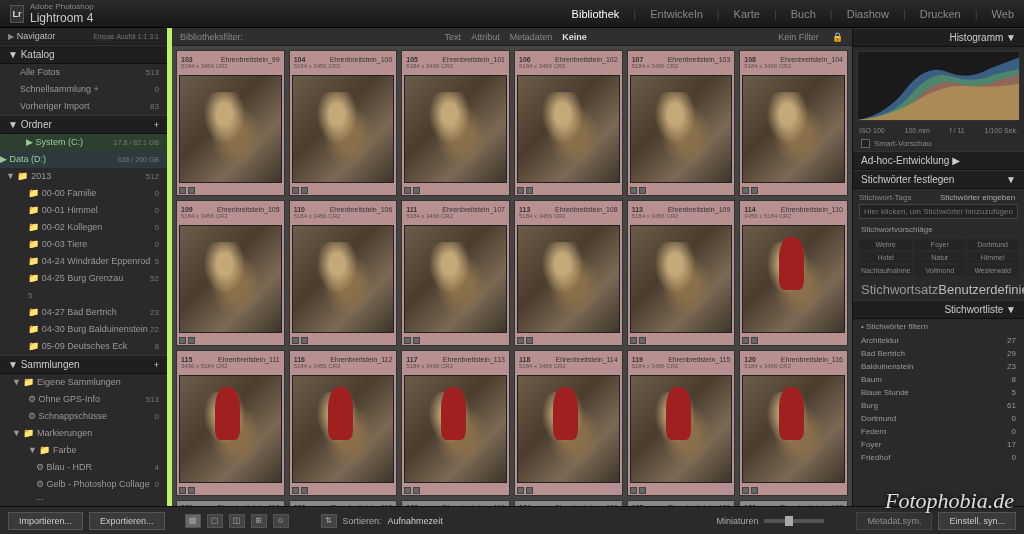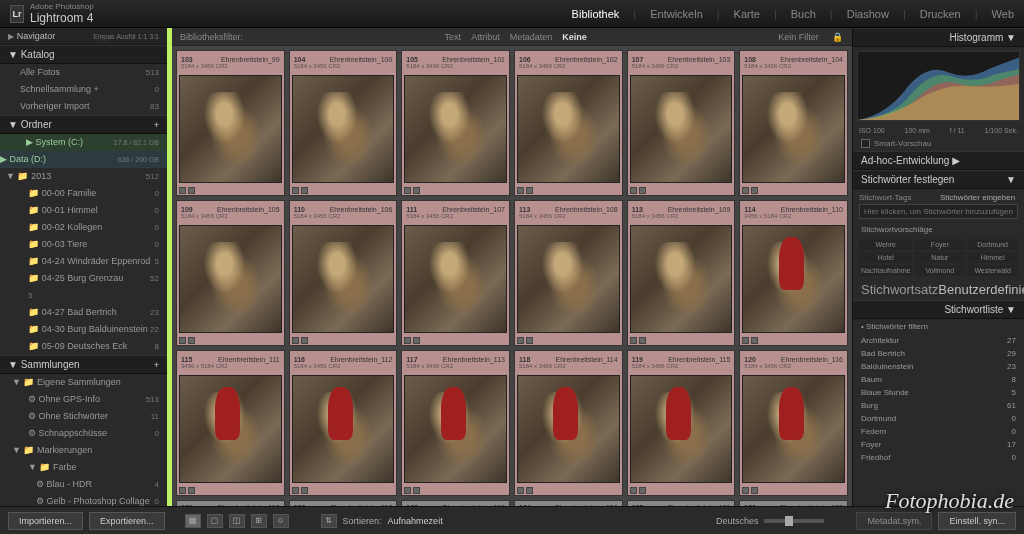--- a/index.html
+++ b/index.html
@@ -186,24 +186,20 @@
     </div>
     <div id="sammlungen" style="flex:1;overflow:hidden;">
         <div class="list-item" style="padding-left: 12px;">
           <span>▼ 📁 Eigene Sammlungen</span>
         </div>
         <div class="list-item sub1">
           <span>⚙ Ohne GPS-Info</span>
           <span class="count">513</span>
         </div>
         <div class="list-item sub1">
-          <span>⚙ Ohne Stichwörter</span>
-          <span class="count">11</span>
-        </div>
-        <div class="list-item sub1">
           <span>⚙ Schnappschüsse</span>
           <span class="count">0</span>
         </div>
         <div class="list-item" style="padding-left: 12px;">
           <span>▼ 📁 Markierungen</span>
         </div>
         <div class="list-item sub1">
           <span>▼ 📁 Farbe</span>
         </div>
         <div class="list-item sub2">
@@ -637,21 +633,21 @@
   <div class="tb-icon active">▦</div>
   <div class="tb-icon">▢</div>
   <div class="tb-icon">◫</div>
   <div class="tb-icon">⊞</div>
   <div class="tb-icon">☺</div>
   <div style="width:20px"></div>
   <div class="tb-icon">⇅</div>
   <span>Sortieren:</span>
   <span style="color:#ccc;">Aufnahmezeit</span>
   <span class="spacer"></span>
-  <span>Deutsches</span>
+  <span>Miniaturen</span>
   <div style="width:60px;height:4px;background:#555;position:relative;">
       <div style="position:absolute;left:35%;top:-3px;width:8px;height:10px;background:#aaa;"></div>
     </div>
   <div style="width:20px"></div>
   <button class="tb-btn" style="opacity:.6;">Metadat.sym.</button>
   <button class="tb-btn">Einstell. syn...</button>
 </div>
 
 <div class="watermark">Fotophobia.de</div>
 

